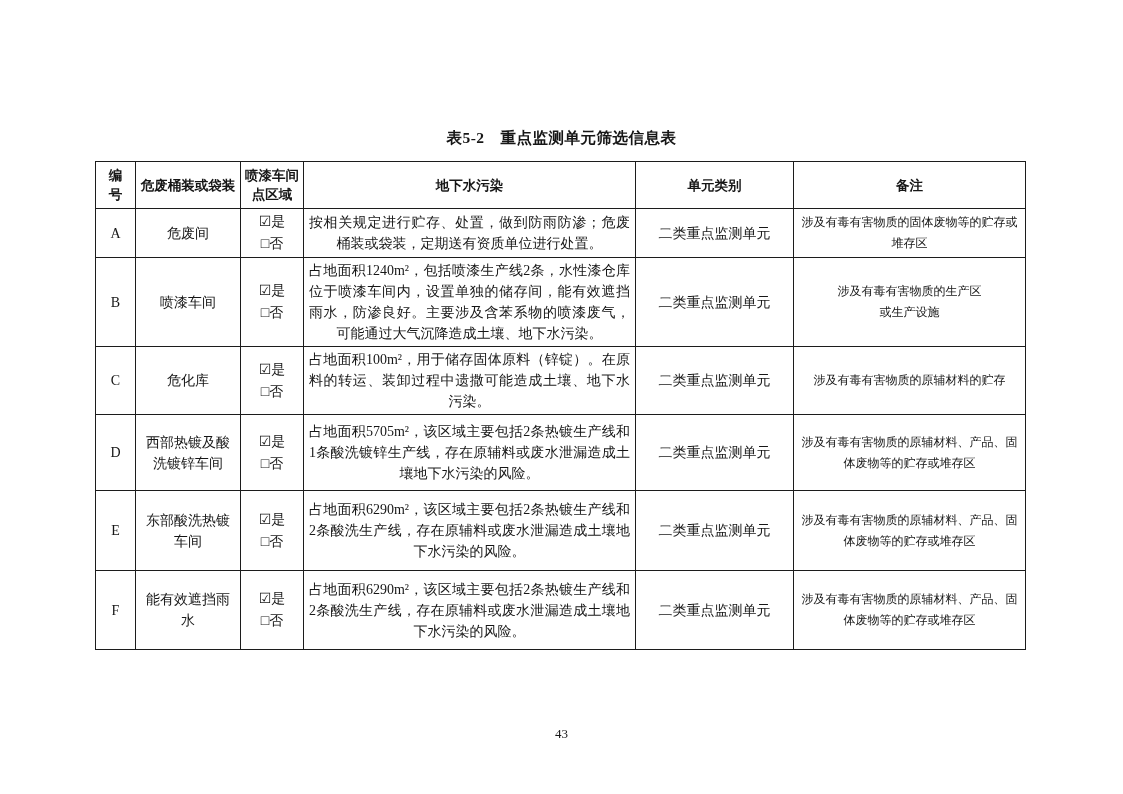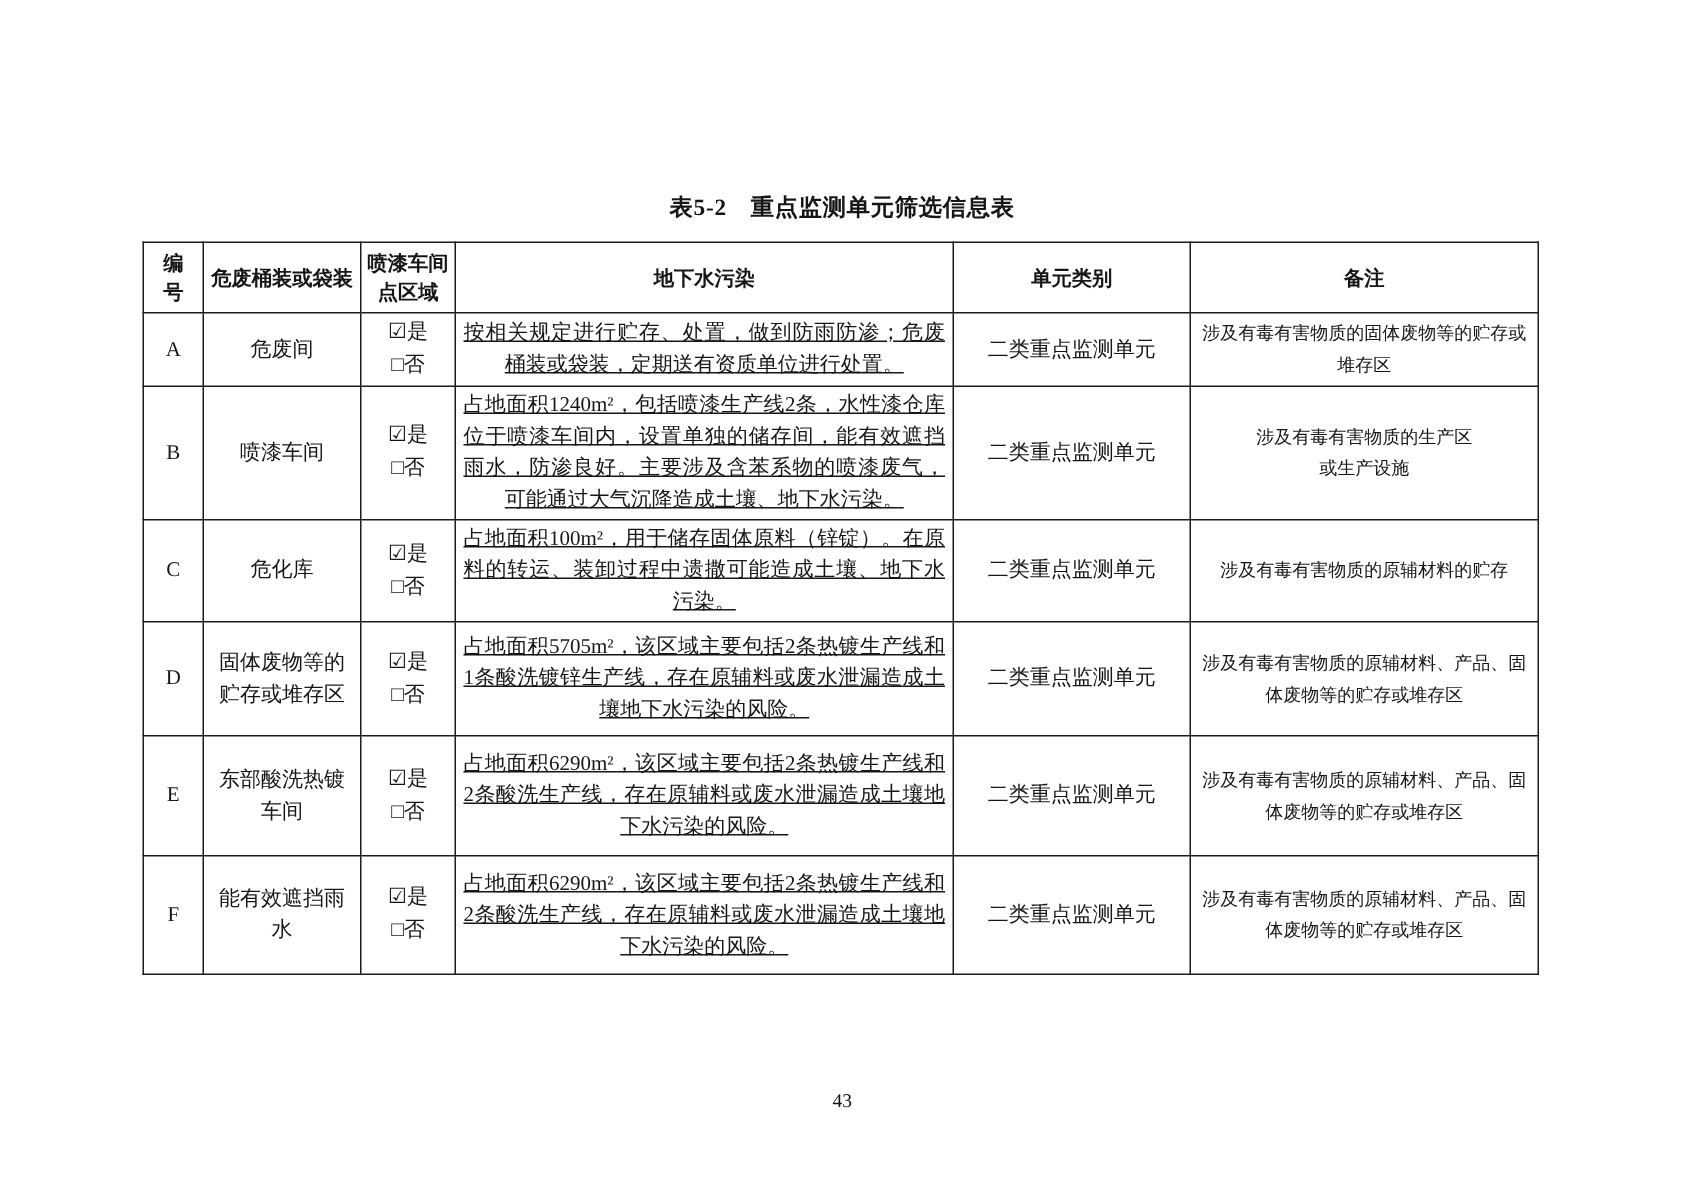--- a/index.html
+++ b/index.html
@@ -44,21 +44,20 @@
     font-weight: bold;
     font-size: 13.5px;
     line-height: 19px;
     white-space: pre-line;
     padding: 2px 3px;
   }
   td.cell-basis {
     text-align: justify;
     text-align-last: center;
     padding: 2px 5px;
-    text-decoration: underline;
   }
   td.cell-remark {
     white-space: pre-line;
     font-size: 12px;
     padding: 2px 5px;
   }
   td.cell-checkbox { padding: 2px 2px; }
   .chk-line { display: block; line-height: 22px; }
   tr.h-row  { height: 47px; }
   tr.row-a  { height: 48px; }
@@ -132,21 +131,21 @@
         <td class="cell-checkbox">
           <span class="chk-line">☑是</span>
           <span class="chk-line">□否</span>
         </td>
         <td class="cell-basis">占地面积100m²，用于储存固体原料（锌锭）。在原料的转运、装卸过程中遗撒可能造成土壤、地下水污染。</td>
         <td>二类重点监测单元</td>
         <td class="cell-remark">涉及有毒有害物质的原辅材料的贮存</td>
       </tr>
       <tr class="row-d">
         <td>D</td>
-        <td>固体废物等的贮存或堆存区</td>
+        <td>西部热镀及酸洗镀锌车间</td>
         <td class="cell-checkbox">
           <span class="chk-line">☑是</span>
           <span class="chk-line">□否</span>
         </td>
         <td class="cell-basis">占地面积5705m²，该区域主要包括2条热镀生产线和1条酸洗镀锌生产线，存在原辅料或废水泄漏造成土壤地下水污染的风险。</td>
         <td>二类重点监测单元</td>
         <td class="cell-remark">涉及有毒有害物质的原辅材料、产品、固体废物等的贮存或堆存区</td>
       </tr>
       <tr class="row-e">
         <td>E</td>

